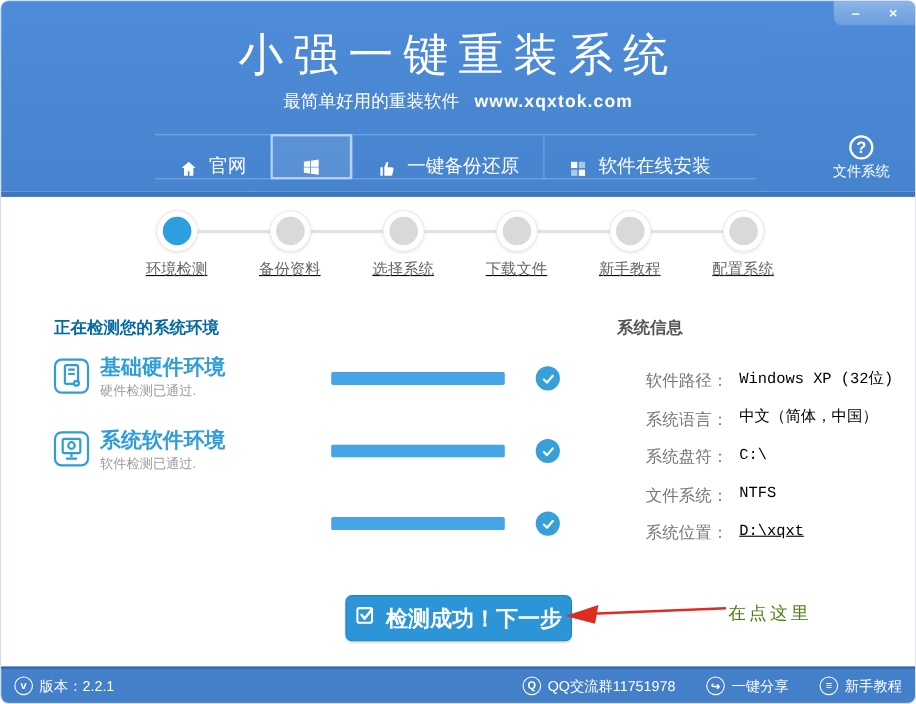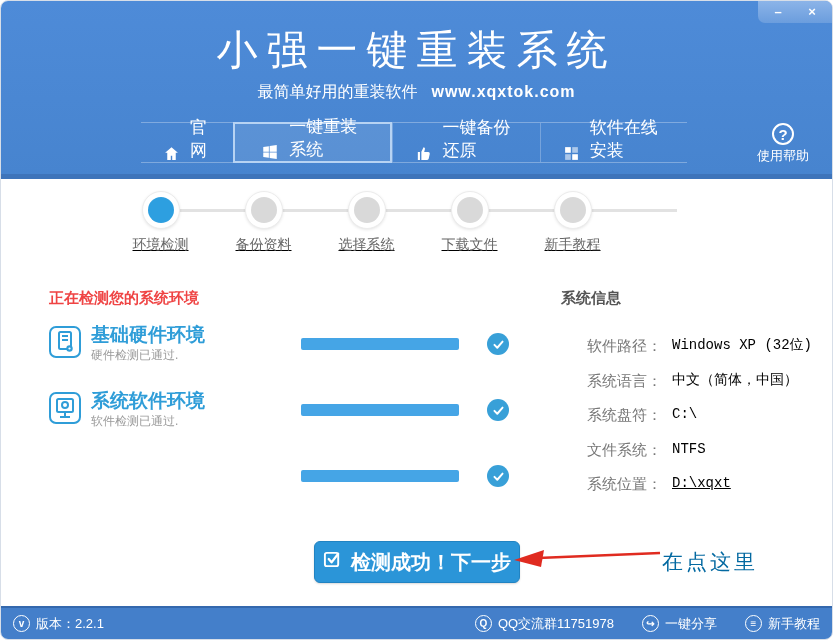--- a/index.html
+++ b/index.html
@@ -36,21 +36,21 @@
   .steps-line { position:absolute; top:208px; left:160px; width:516px; height:3px; background:#e2e2e2; }
   .steps { position:absolute; top:190px; left:108px; width:618px; display:flex;text-decoration:underline; }
   .step { width:103px; display:flex; flex-direction:column; align-items:center; }
   .step-ring { width:38px; height:38px; border-radius:50%; background:#fff; border:1px solid #ececec;
                box-shadow:0 1px 3px rgba(0,0,0,.10); display:flex; align-items:center; justify-content:center; z-index:2; }
   .step-dot { width:26px; height:26px; border-radius:50%; background:#d9d9d9; }
   .step.active .step-dot { background:#2d9fe0; }
   .step-label { margin-top:7px; font-size:14px; color:#666; }
 
   
-  .detect-heading { position:absolute; left:48px; top:288px; font-size:15px; font-weight:bold; color:#ef4444; }
+  .detect-heading { position:absolute; left:48px; top:288px; font-size:15px; font-weight:bold; color:#0369a1; }
   .det-item { position:absolute; left:47px; display:flex; gap:9px; }
   .det-item .ic { width:34px; height:34px; color:#2f9dd8; }
   .det-title { font-size:19px; font-weight:bold; color:#2f9dd8; line-height:20px; }
   .det-status { font-size:12px; color:#9a9a9a; margin-top:2px; }
   .pbar { position:absolute; left:300px; width:158px; height:12px; background:#e9f2fa; border-radius:2px; overflow:hidden; }
   .pbar-fill { height:100%; background:#45a5e6; }
   .pass { position:absolute; left:486px; width:22px; height:22px; border-radius:50%; background:#38a0d8;
           display:flex; align-items:center; justify-content:center; }
 
   
@@ -59,21 +59,21 @@
   .info-label { color:#777; width:85px; }
   .info-value { color:#000000; font-family:"Liberation Mono", monospace; font-size:14px; line-height:17px; }
   .info-value.link { text-decoration:underline; cursor:pointer; }
 
   
   .next-btn { position:absolute; left:313px; top:540px; width:206px; height:42px; background:#2b95d8;
               border:1px solid #2183c2; border-radius:6px; color:#fff; font-size:20px; font-weight:bold;
               display:flex; align-items:center; justify-content:center; gap:9px; cursor:pointer;
               box-shadow:0 1px 2px rgba(0,0,0,.15); }
   .annotation-arrow { position:absolute; left:513px; top:545px; }
-  .annotation-text { position:absolute; left:661px; top:547px; color:#0369a1; font-size:21px; letter-spacing:3px;text-align:center; }
+  .annotation-text { position:absolute; left:661px; top:547px; color:#4d7c0f; font-size:16px; letter-spacing:3px;text-align:center; }
 
   
   .footer { position:absolute; bottom:0; left:0; width:100%; height:33px; background:#447fca;
             border-top:2px solid #3468ad; display:flex; align-items:center; color:#fff; font-size:13px;
             padding:0 12px; }
   .f-item { display:flex; align-items:center; gap:6px; }
   .f-circle { display:inline-flex; align-items:center; justify-content:center; width:17px; height:17px;
               border:1px solid #fff; border-radius:50%; font-size:10px; font-weight:bold; }
   .f-left { margin-right:auto; }
   .f-right { display:flex; gap:28px; }
@@ -102,21 +102,20 @@
             </svg>
         </span>
         <span>官网</span>
       </div>
       <div class="tab active">
         <span>
           <svg width="18" height="18" viewBox="0 0 24 24">
               <path fill="#fff" d="M3 5.3 10.5 4.3V11.5H3ZM11.5 4.1 21 2.8V11.5H11.5ZM3 12.5H10.5V19.7L3 18.7ZM11.5 12.5H21V21.2L11.5 19.9Z"></path>
             </svg>
         </span>
-        <span>一键重装系统</span>
       </div>
       <div class="tab">
         <span>
           <svg width="17" height="17" viewBox="0 0 24 24">
               <path fill="#fff" d="M4 10h3v11H4zM9 21h8.2c1.1 0 2-.8 2.2-1.8l1.4-6.5c.3-1.3-.7-2.7-2.1-2.7H13l1-4.5C14.3 4 13.2 3 12.1 3L9 9.5z"></path>
             </svg>
         </span>
         <span>一键备份还原</span>
       </div>
       <div class="tab">
@@ -127,21 +126,21 @@
               <rect x="3" y="13" width="8" height="8" fill="#fff" opacity=".55"></rect>
               <rect x="13" y="13" width="8" height="8" fill="#fff"></rect>
             </svg>
         </span>
         <span>软件在线安装</span>
       </div>
     </div>
 
     <div class="help">
       <span class="help-q">?</span>
-      <div class="help-label">使用帮助</div>
+      <div class="help-label">文件系统</div>
     </div>
   </div>
 
   <div class="steps-line"></div>
   <div class="steps">
     <div class="step active">
       <div class="step-ring">
           <div class="step-dot"></div>
         </div>
       <div class="step-label">环境检测</div>
@@ -162,20 +161,26 @@
       <div class="step-ring">
           <div class="step-dot"></div>
         </div>
       <div class="step-label">下载文件</div>
     </div>
     <div class="step">
       <div class="step-ring">
           <div class="step-dot"></div>
         </div>
       <div class="step-label">新手教程</div>
+    </div>
+    <div class="step">
+      <div class="step-ring">
+          <div class="step-dot"></div>
+        </div>
+      <div class="step-label">配置系统</div>
     </div>
   </div>
 
   <div class="detect-heading">正在检测您的系统环境</div>
 
   <div class="det-item" style="top:324px">
     <span class="ic">
       <svg width="34" height="34" viewBox="0 0 34 34" fill="none" stroke="#2f9dd8" stroke-width="2">
         <rect x="2" y="2" width="30" height="30" rx="6"></rect>
         <rect x="11" y="7" width="12" height="17" rx="1.5"></rect>

